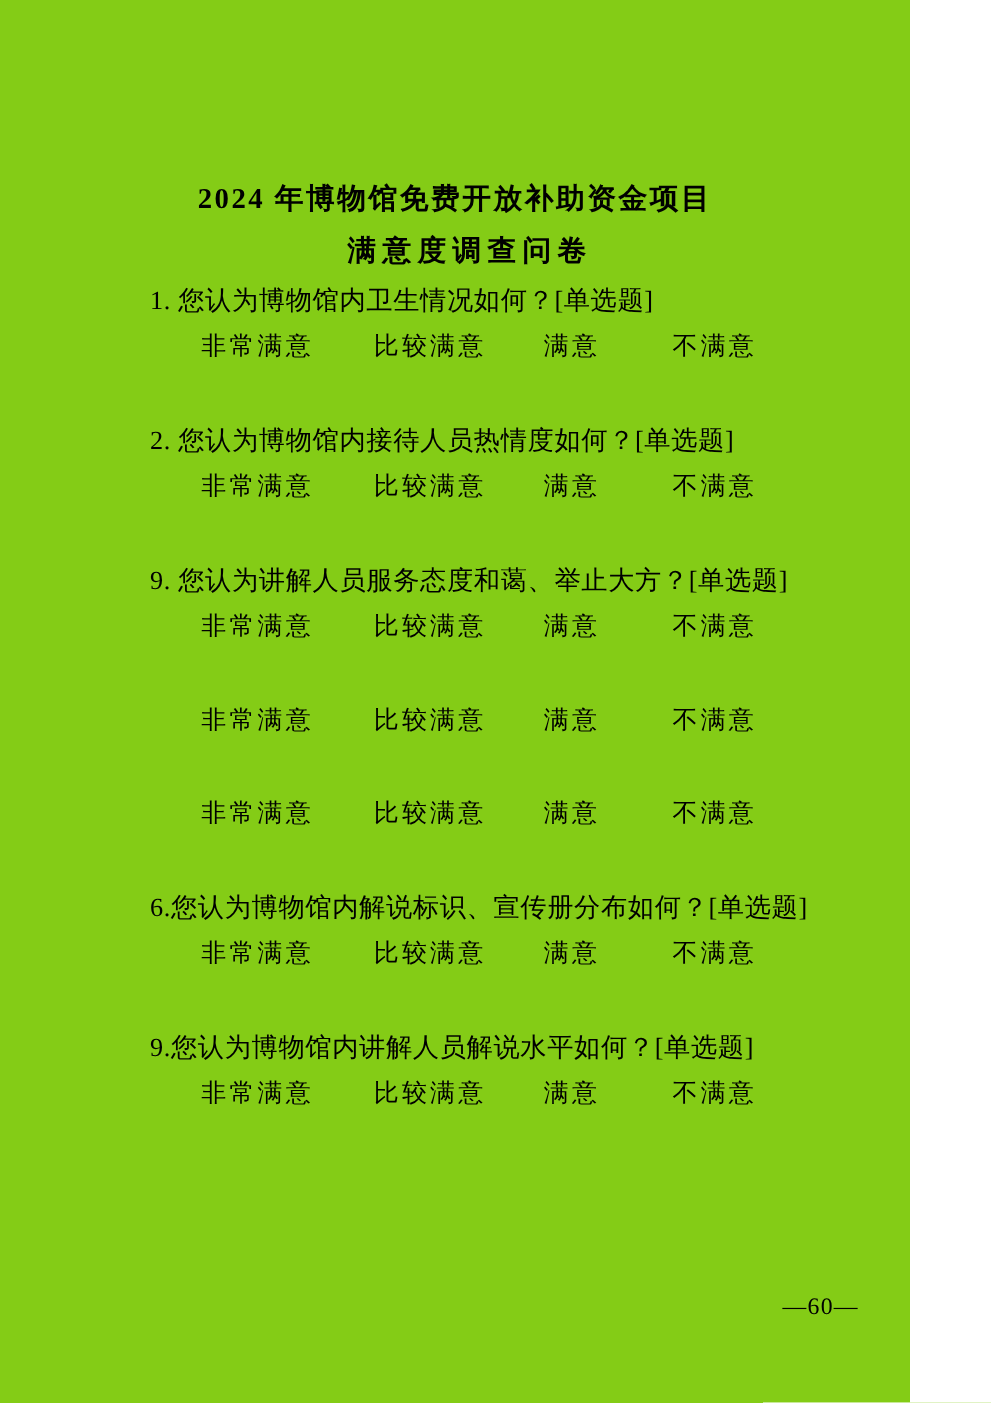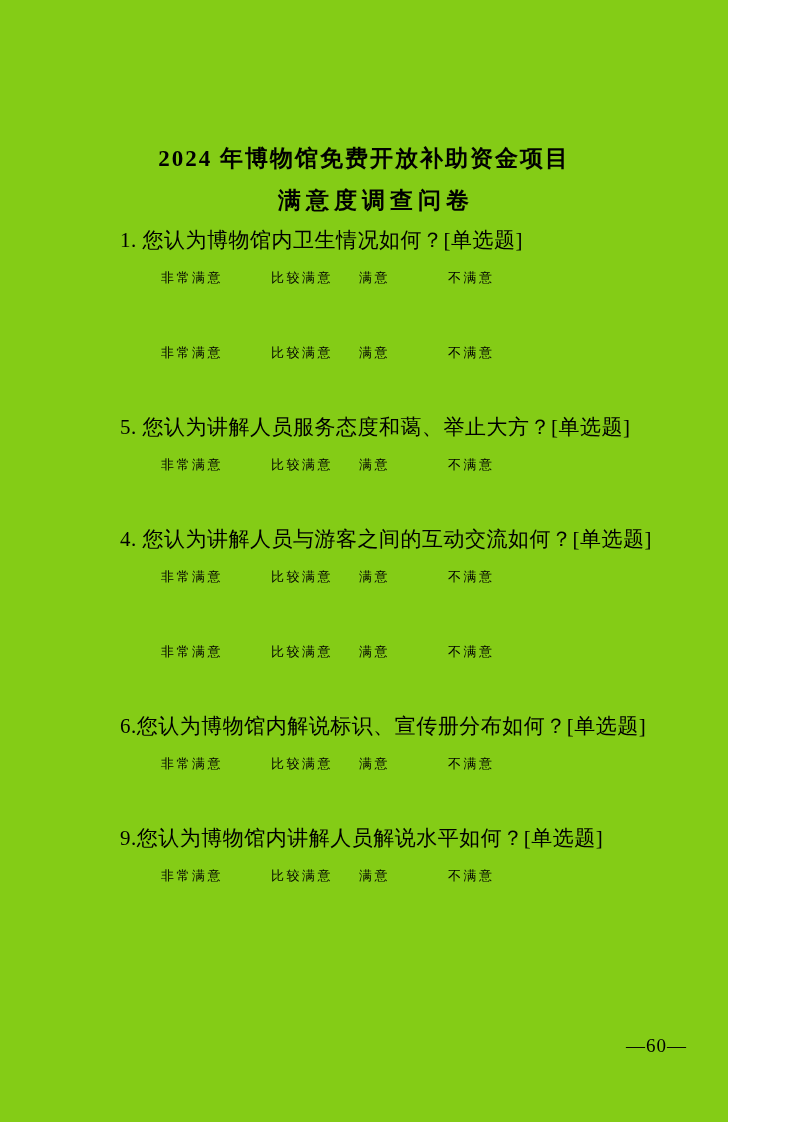--- a/index.html
+++ b/index.html
@@ -43,27 +43,27 @@
   .q-block { margin-bottom: 38px; }
   .q-text {
     font-size: 21px;
     letter-spacing: 0.5px;
     line-height: 37px;
     white-space: nowrap;
   }
   .q-options {
     display: flex;
     padding-left: 41px;
-    font-size: 13px;
+    font-size: 20px;
     letter-spacing: 2.5px;
     line-height: 37px;
   }
   .opt { white-space: nowrap; }
   .opt-1 { margin-right: 48px; }
-  .opt-2 { margin-right: 26px; }
+  .opt-2 { margin-right: 46px; }
   .opt-3 { margin-right: 58px; }
   .page-number {
     position: absolute;
     top: 1033px;
     left: 626px;
     font-size: 19px;
     letter-spacing: 1px;
     line-height: 26px;
     white-space: nowrap;
   }
@@ -84,40 +84,40 @@
       <div class="q-text">1. 您认为博物馆内卫生情况如何？[单选题]</div>
       <div class="q-options">
         <span class="opt opt-1">非常满意</span>
         <span class="opt opt-2">比较满意</span>
         <span class="opt opt-3">满意</span>
         <span class="opt">不满意</span>
       </div>
     </div>
 
     <div class="q-block">
+      <div class="q-text">2. 您认为博物馆内接待人员热情度如何？[单选题]</div>
       <div class="q-options">
         <span class="opt opt-1">非常满意</span>
         <span class="opt opt-2">比较满意</span>
         <span class="opt opt-3">满意</span>
         <span class="opt">不满意</span>
       </div>
     </div>
 
     <div class="q-block">
-      <div class="q-text">5. 您认为讲解人员服务态度和蔼、举止大方？[单选题]</div>
+      <div class="q-text">9. 您认为讲解人员服务态度和蔼、举止大方？[单选题]</div>
       <div class="q-options">
         <span class="opt opt-1">非常满意</span>
         <span class="opt opt-2">比较满意</span>
         <span class="opt opt-3">满意</span>
         <span class="opt">不满意</span>
       </div>
     </div>
 
     <div class="q-block">
-      <div class="q-text">4. 您认为讲解人员与游客之间的互动交流如何？[单选题]</div>
       <div class="q-options">
         <span class="opt opt-1">非常满意</span>
         <span class="opt opt-2">比较满意</span>
         <span class="opt opt-3">满意</span>
         <span class="opt">不满意</span>
       </div>
     </div>
 
     <div class="q-block">
       <div class="q-options">

